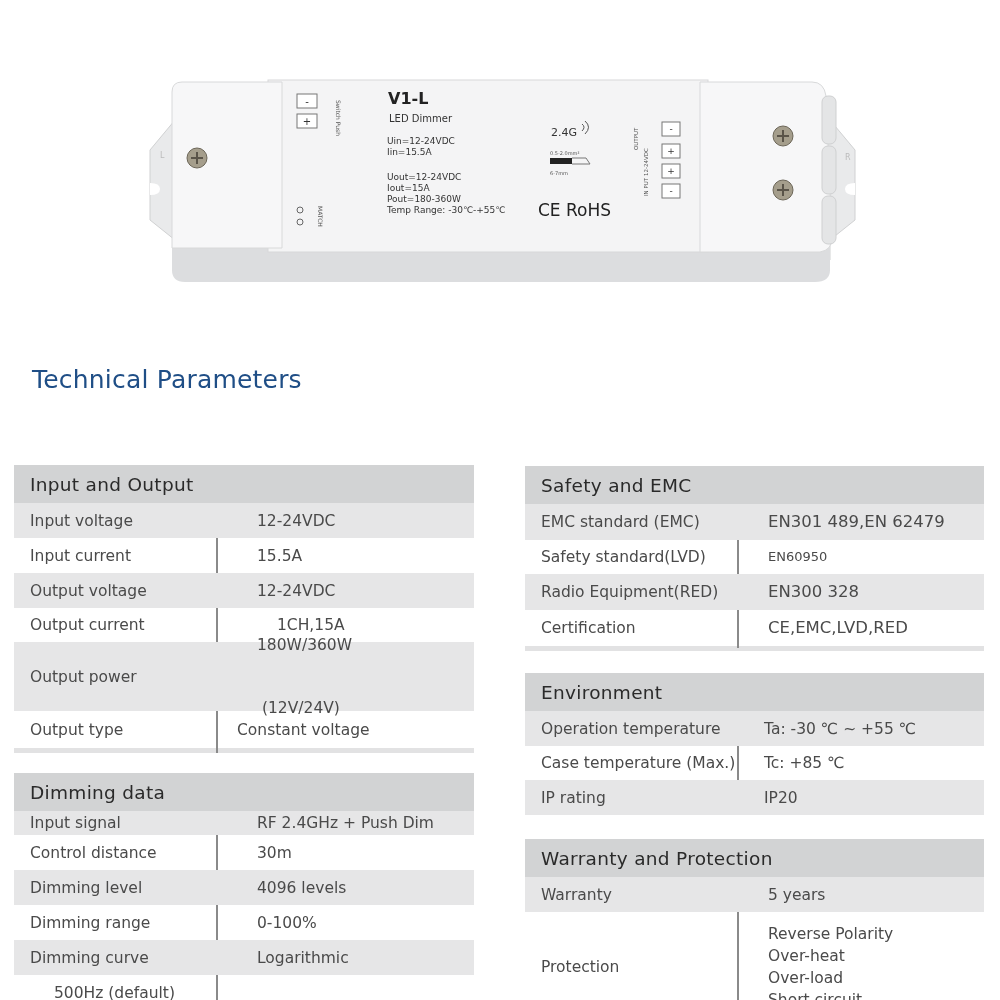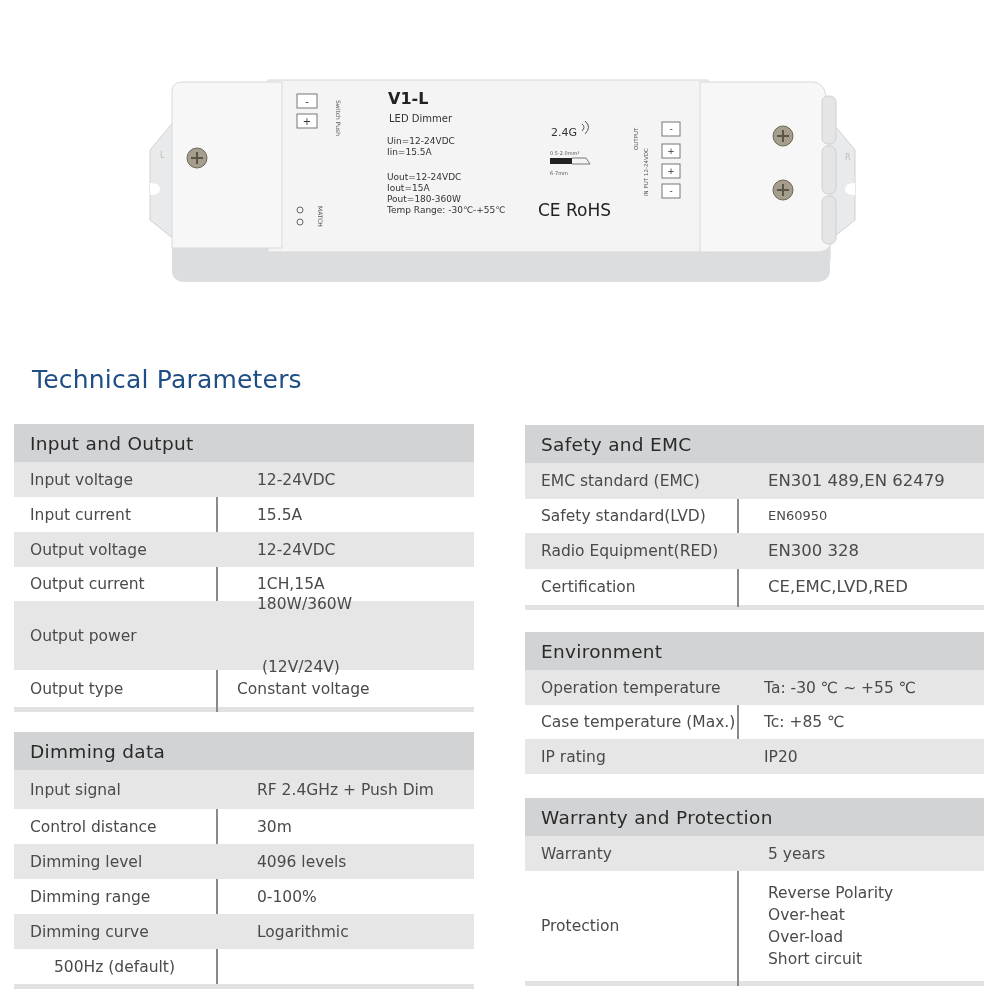--- a/index.html
+++ b/index.html
@@ -1,20 +1,20 @@
 <!DOCTYPE html>
 <html><head>
 <meta charset="utf-8">
 <style>
   html, body { margin:0; padding:0; }
   body { width:1000px; height:1000px; background:#ffffff; position:relative; overflow:hidden;
          font-family:"DejaVu Sans", sans-serif; color:#3a3a3a; }
   .device { position:absolute; left:140px; top:70px; width:720px; height:230px; }
   .title { position:absolute; left:32px; top:353px; font-size:25px; color:#1f4e86; letter-spacing:0.2px;margin-top:12px; }
-  .tbl { position:absolute; }
+  .tbl { position:absolute;margin-top:41px; }
   .tbl .hdr { background:#d2d3d4; height:38px; display:flex; align-items:center; padding-left:16px;
               font-size:18.5px; color:#2a2a2a; letter-spacing:0.3px; }
   .tbl .row { display:flex; position:relative; }
   .tbl .row.shade { background:#e6e6e7; }
   .tbl .row .k { box-sizing:border-box; padding-left:16px; font-size:15.5px; color:#4a4a4a; display:flex; align-items:center; }
   .tbl .row .v { box-sizing:border-box; font-size:15.5px; color:#4a4a4a; display:flex; flex-direction:column; justify-content:center; }
   .tbl .divider { position:absolute; width:2px; background:#8a8a8a; }
   .tbl .foot { height:5px; background:#e2e2e3; }
   .v span { display:block; line-height:22px; }
 </style>
@@ -110,21 +110,21 @@
       </div>
   </div>
   <div class="row shade" style="height:35px;">
     <div class="k" style="width:203px;">Output voltage</div>
     <div class="v" style="padding-left:40px;">
         <span>12-24VDC</span>
       </div>
   </div>
   <div class="row" style="height:34px;">
     <div class="k" style="width:203px;">Output current</div>
-    <div class="v" style="padding-left:40px;">
+    <div class="v" style="padding-left:60px;">
         <span>1CH,15A</span>
       </div>
   </div>
   <div class="row shade" style="height:69px;">
     <div class="k" style="width:203px;">Output power</div>
     <div class="v" style="padding-left:40px;gap:41px;">
         <span>180W/360W</span>
         <span style="white-space:pre;"> (12V/24V)</span>
       </div>
   </div>
@@ -133,21 +133,21 @@
     <div class="v" style="padding-left:20px;">
         <span>Constant voltage</span>
       </div>
   </div>
   <div class="foot"></div>
 </div>
 
 <div class="tbl" style="left:14px; top:732px; width:460px;">
   <div class="hdr">Dimming data</div>
   <div class="divider" style="left:202px; top:38px; height:214px;"></div>
-  <div class="row shade" style="height:39px;">
+  <div class="row shade" style="height:24px;">
     <div class="k" style="width:203px;">Input signal</div>
     <div class="v" style="padding-left:40px;">
         <span>RF 2.4GHz + Push Dim</span>
       </div>
   </div>
   <div class="row" style="height:35px;">
     <div class="k" style="width:203px;">Control distance</div>
     <div class="v" style="padding-left:40px;">
         <span>30m</span>
       </div>

